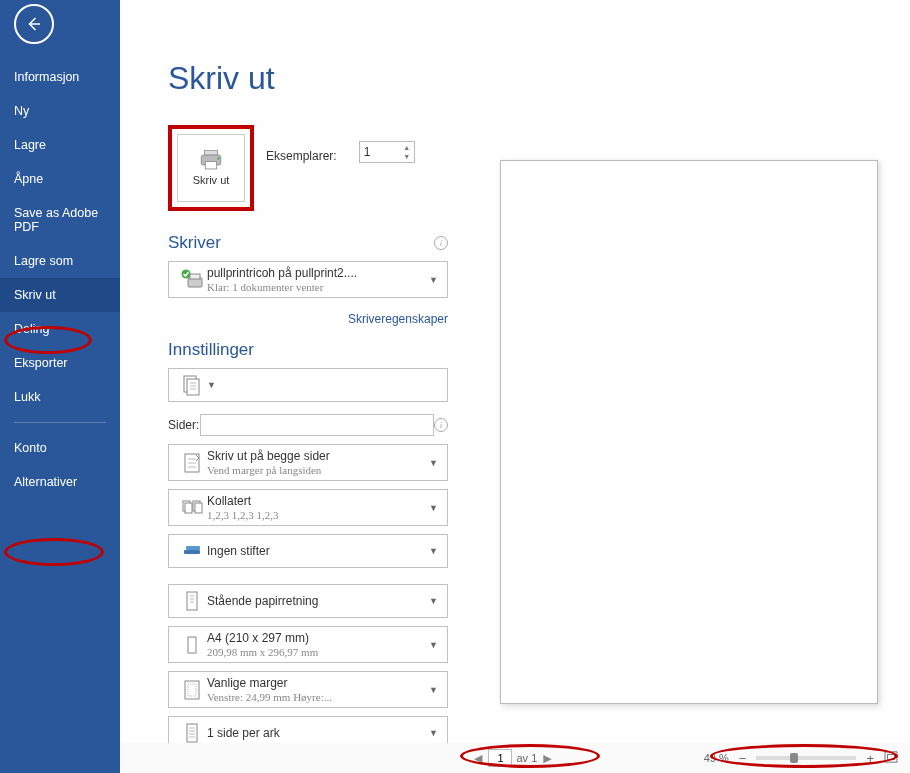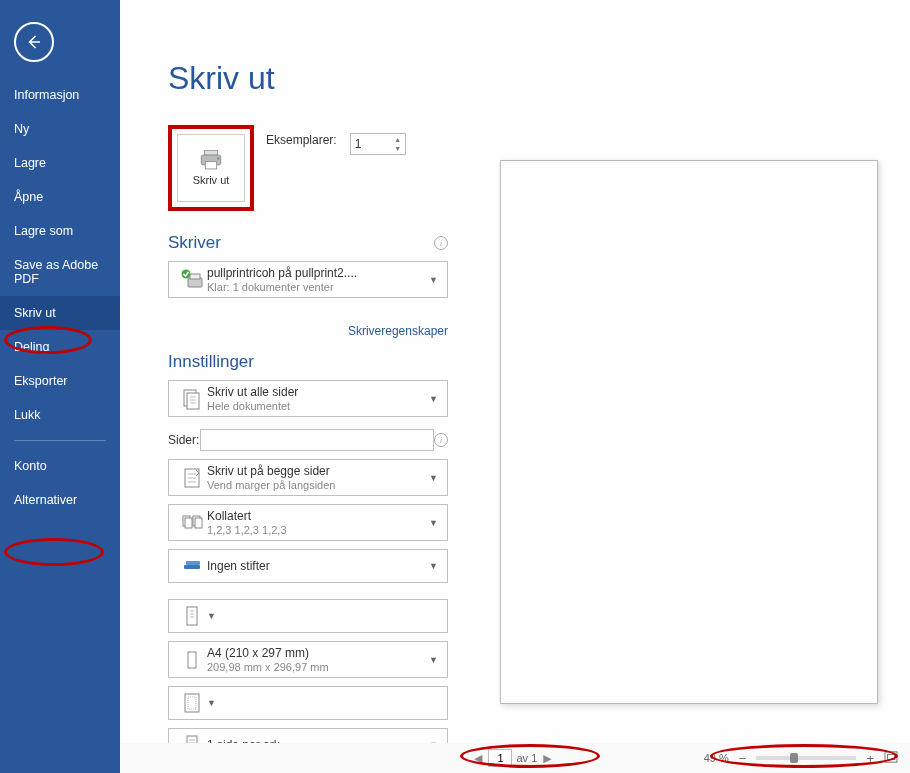--- a/index.html
+++ b/index.html
@@ -5,57 +5,57 @@
     * { margin: 0; padding: 0; box-sizing: border-box; }
     body { font-family: "Segoe UI", Arial, sans-serif; font-size: 12px; color: #333; background: #fff; width: 910px; height: 773px; overflow: hidden; position: relative; }
     
     .titlebar { position: absolute; top: 0; left: 120px; right: 0; height: 30px; background: linear-gradient(to bottom, #fefefe, #fafafa); display: flex; align-items: center; }
     .titlebar-title { flex: 1; text-align: center; color: #555; font-size: 12px; padding-left: 200px; }
     .titlebar-decoration { position: absolute; right: 140px; top: 0; width: 260px; height: 40px; opacity: .4; }
     .window-controls { display: flex; gap: 0; position: absolute; right: 8px; top: 4px; }
     .window-btn { width: 28px; height: 20px; display: flex; align-items: center; justify-content: center; color: #666; font-size: 13px; }
     .user-name { position: absolute; right: 12px; top: 38px; color: #666; font-size: 12px; }
     
-    .sidebar { position: absolute; left: 0; top: 0; bottom: 0; width: 120px; background: #2a579a; color: #fff; display: flex; flex-direction: column; padding-top: 18px; }
+    .sidebar { position: absolute; left: 0; top: 0; bottom: 0; width: 120px; background: #2a579a; color: #fff; display: flex; flex-direction: column; }
     .back-btn { width: 40px; height: 40px; border: 2px solid #fff; border-radius: 50%; display: flex; align-items: center; justify-content: center; margin: 4px 0 16px 14px; }
     .back-btn svg { width: 18px; height: 18px; }
     .side-item { padding: 10px 14px; color: #fff; font-size: 12.5px; cursor: pointer; position: relative; }
     .side-item.active { background: #1f4a87; }
     .side-sep { height: 1px; background: rgba(255,255,255,.25); margin: 8px 14px; }
     .side-ellipse { position: absolute; border: 3px solid #c00000; border-radius: 50%; pointer-events: none; }
     
     .main { position: absolute; left: 120px; top: 0; right: 0; bottom: 0; background: #fefefe; display: flex; flex-direction: column; }
     .content { display: flex; flex: 1; padding: 60px 0 0 48px; overflow: hidden; }
     .left-panel { width: 280px; display: flex; flex-direction: column; gap: 8px; }
     
     .page-title { font-size: 32px; font-weight: 300; color: #2a579a; margin-bottom: 20px; }
     
     .print-row { display: flex; align-items: flex-start; gap: 12px; }
     .print-box { border: 4px solid #c00000; background: #fff; display: flex; flex-direction: column; align-items: center; justify-content: center; width: 86px; height: 86px; }
     .print-inner { border: 1px solid #ccc; width: 68px; height: 68px; display: flex; flex-direction: column; align-items: center; justify-content: center; gap: 4px; }
     .print-inner svg { width: 26px; height: 20px; }
     .print-label { font-size: 11px; color: #333; }
-    .copies { display: flex; align-items: flex-start; gap: 13px; margin-top: 8px; font-size: 12px; color: #333; }
+    .copies { display: flex; align-items: flex-end; gap: 22px; margin-top: 16px; font-size: 12px; color: #333; }
     .spinner { width: 56px; height: 22px; border: 1px solid #bbb; display: flex; align-items: center; padding: 0 4px; position: relative; }
     .spinner-arrows { position: absolute; right: 2px; top: 1px; bottom: 1px; width: 10px; display: flex; flex-direction: column; }
     .spinner-arrows span { flex: 1; font-size: 7px; color: #777; line-height: 9px; text-align: center; }
     
     .section-heading { font-size: 17px; color: #2a579a; font-weight: 400; display: flex; align-items: center; justify-content: space-between; margin-top: 6px; }
     .info-icon { width: 14px; height: 14px; border: 1px solid #aaa; border-radius: 50%; display: flex; align-items: center; justify-content: center; font-size: 9px; color: #aaa; font-style: italic; font-family: Georgia, serif; }
     
     .dropdown { border: 1px solid #c0c0c0; background: #fff; display: flex; align-items: center; padding: 4px 8px 4px 8px; height: 40px; position: relative; }
     .dropdown.small { height: 48px; }
     .dropdown-icon { width: 30px; display: flex; align-items: center; justify-content: center; flex-shrink: 0; }
     .dropdown-icon svg { width: 24px; height: 24px; }
     .dropdown-text { flex: 1; display: flex; flex-direction: column; gap: 1px; overflow: hidden; }
     .dropdown-title { font-size: 12px; color: #333; white-space: nowrap; overflow: hidden; text-overflow: ellipsis; }
-    .dropdown-sub { font-size: 11px; color: #888; white-space: nowrap; overflow: hidden; text-overflow: ellipsis; }
+    .dropdown-sub { font-size: 11px; color: #888; white-space: nowrap; overflow: hidden; text-overflow: ellipsis; font-family: Liberation Serif, serif; }
     .dropdown-caret { width: 10px; font-size: 9px; color: #666; }
     
-    .link-right { text-align: right; color: #2a579a; font-size: 12px; cursor: pointer; margin-top: 18px; }
+    .link-right { text-align: right; color: #2a579a; font-size: 12px; cursor: pointer; margin-top: 6px; }
     
     .pages-row { display: flex; align-items: center; margin-top: 4px; }
     .pages-label { font-size: 12px; color: #333; width: 32px; }
     .pages-input { flex: 1; border: 1px solid #c0c0c0; height: 22px; padding: 0 4px; font-size: 12px; }
     
     .preview-panel { flex: 1; display: flex; justify-content: center; padding: 100px 20px 0 40px; }
     .preview-page { width: 378px; height: 544px; background: #fff; border: 1px solid #bbb; box-shadow: 2px 2px 6px rgba(0,0,0,.15); }
     
     .footer { position: absolute; bottom: 0; left: 120px; right: 0; height: 30px; background: #fafafa; display: flex; align-items: center; padding: 0 12px; }
     .page-nav { display: flex; align-items: center; gap: 4px; margin-left: 340px; }
@@ -76,22 +76,22 @@
 <div class="sidebar">
   <div class="back-btn">
     <svg viewBox="0 0 24 24">
         <path d="M14 4 L6 12 L14 20 M6 12 H20" stroke="#fff" stroke-width="2" fill="none"></path>
       </svg>
   </div>
   <div class="side-item">Informasjon</div>
   <div class="side-item">Ny</div>
   <div class="side-item">Lagre</div>
   <div class="side-item">Åpne</div>
+  <div class="side-item">Save as Adobe PDF</div>
   <div class="side-item">Lagre som</div>
-  <div class="side-item">Save as Adobe PDF</div>
   <div class="side-item active">Skriv ut</div>
   <div class="side-item">Deling</div>
   <div class="side-item">Eksporter</div>
   <div class="side-item">Lukk</div>
   <div class="side-sep"></div>
   <div class="side-item">Konto</div>
   <div class="side-item">Alternativer</div>
 
   <div class="side-ellipse" style="left:4px; top:326px; width:88px; height:28px;"></div>
   <div class="side-ellipse" style="left:4px; top:538px; width:100px; height:28px;"></div>
@@ -175,24 +175,20 @@
       <div class="dropdown">
         <div class="dropdown-icon">
             <svg viewBox="0 0 24 24">
               <rect x="4" y="3" width="12" height="16" fill="none" stroke="#888"></rect>
               <rect x="7" y="6" width="12" height="16" fill="#fff" stroke="#888"></rect>
               <line x1="10" y1="10" x2="16" y2="10" stroke="#bbb"></line>
               <line x1="10" y1="13" x2="16" y2="13" stroke="#bbb"></line>
               <line x1="10" y1="16" x2="16" y2="16" stroke="#bbb"></line>
             </svg>
           </div>
-        <div class="dropdown-text">
-          <div class="dropdown-title">Skriv ut alle sider</div>
-          <div class="dropdown-sub">Hele dokumentet</div>
-        </div>
         <div class="dropdown-caret">▼</div>
       </div>
 
       <div class="pages-row">
         <div class="pages-label">Sider:</div>
         <input class="pages-input" value="" style="">
         <span class="info-icon">i</span>
       </div>
 
       <div class="dropdown">
@@ -243,20 +239,23 @@
 
       <div class="dropdown">
         <div class="dropdown-icon">
             <svg viewBox="0 0 24 24">
               <rect x="7" y="3" width="10" height="18" fill="#fff" stroke="#888"></rect>
               <line x1="10" y1="7" x2="14" y2="7" stroke="#bbb"></line>
               <line x1="10" y1="10" x2="14" y2="10" stroke="#bbb"></line>
               <line x1="10" y1="13" x2="14" y2="13" stroke="#bbb"></line>
             </svg>
           </div>
+        <div class="dropdown-text">
+          <div class="dropdown-title">Stående papirretning</div>
+        </div>
         <div class="dropdown-caret">▼</div>
       </div>
 
       <div class="dropdown">
         <div class="dropdown-icon">
             <svg viewBox="0 0 24 24">
               <rect x="8" y="4" width="8" height="16" fill="#fff" stroke="#888"></rect>
             </svg>
           </div>
         <div class="dropdown-text">
@@ -266,20 +265,24 @@
         <div class="dropdown-caret">▼</div>
       </div>
 
       <div class="dropdown">
         <div class="dropdown-icon">
             <svg viewBox="0 0 24 24">
               <rect x="5" y="3" width="14" height="18" fill="#fff" stroke="#888"></rect>
               <rect x="8" y="6" width="8" height="12" fill="none" stroke="#bbb" stroke-dasharray="1 1"></rect>
             </svg>
           </div>
+        <div class="dropdown-text">
+          <div class="dropdown-title">Vanlige marger</div>
+          <div class="dropdown-sub">Venstre:  24,99 mm     Høyre:...</div>
+        </div>
         <div class="dropdown-caret">▼</div>
       </div>
 
       <div class="dropdown small">
         <div class="dropdown-icon">
             <svg viewBox="0 0 24 24">
               <rect x="7" y="3" width="10" height="18" fill="#fff" stroke="#888"></rect>
               <line x1="9" y1="7" x2="15" y2="7" stroke="#bbb"></line>
               <line x1="9" y1="10" x2="15" y2="10" stroke="#bbb"></line>
               <line x1="9" y1="13" x2="15" y2="13" stroke="#bbb"></line>

